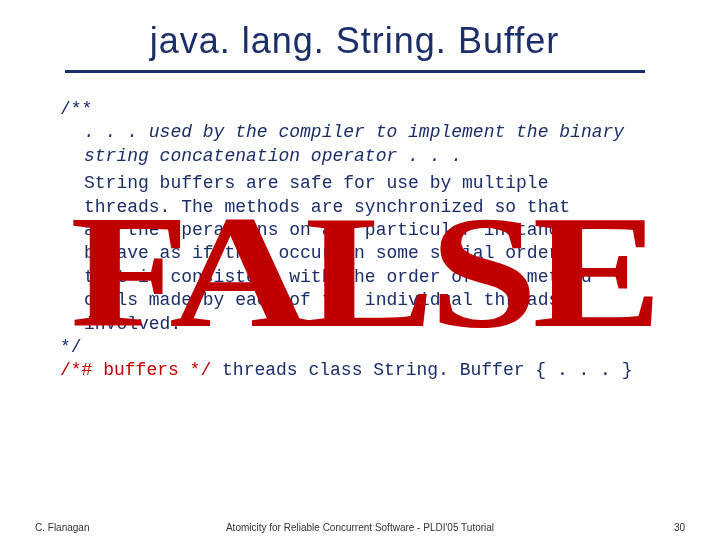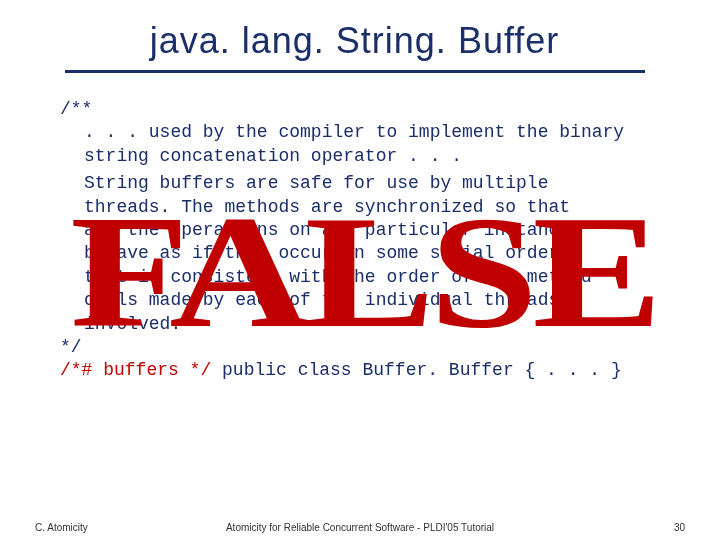--- a/index.html
+++ b/index.html
@@ -44,20 +44,21 @@
       padding-right: 20px;
       position: relative;
     }
     .comment-open {
       display: block;
     }
     .para1 {
       display: block;
       padding-left: 24px;
       white-space: pre-wrap;
+      font-style: italic;
     }
     .para2 {
       display: block;
       padding-left: 24px;
       margin-top: 4px;
       white-space: pre-wrap;
     }
     .comment-close {
       display: block;
     }
@@ -117,23 +118,23 @@
     <span class="para1">. . . used by the compiler to implement the binary
 string concatenation operator . . .</span>
     <span class="para2">String buffers are safe for use by multiple
 threads. The methods are synchronized so that
 all the operations on any particular instance
 behave as if they occur in some serial order
 that is consistent with the order of the method
 calls made by each of the individual threads
 involved.</span>
     <span class="comment-close">*/</span>
-    <span class="decl-line"><span class="atomic-annotation">/*# buffers */</span><span> public class Buffer. Buffer { . . . }</span></span>
+    <span class="decl-line"><span class="atomic-annotation">/*# buffers */</span><span> threads class String. Buffer { . . . }</span></span>
   </div>
 
   <div class="false-overlay">FALSE</div>
 
   <div class="footer">
-    <span class="footer-left">C. Atomicity</span>
+    <span class="footer-left">C. Flanagan</span>
     <span class="footer-center">Atomicity for Reliable Concurrent Software - PLDI'05 Tutorial</span>
     <span class="footer-right">30</span>
   </div>
 </div>
 
 </body></html>

